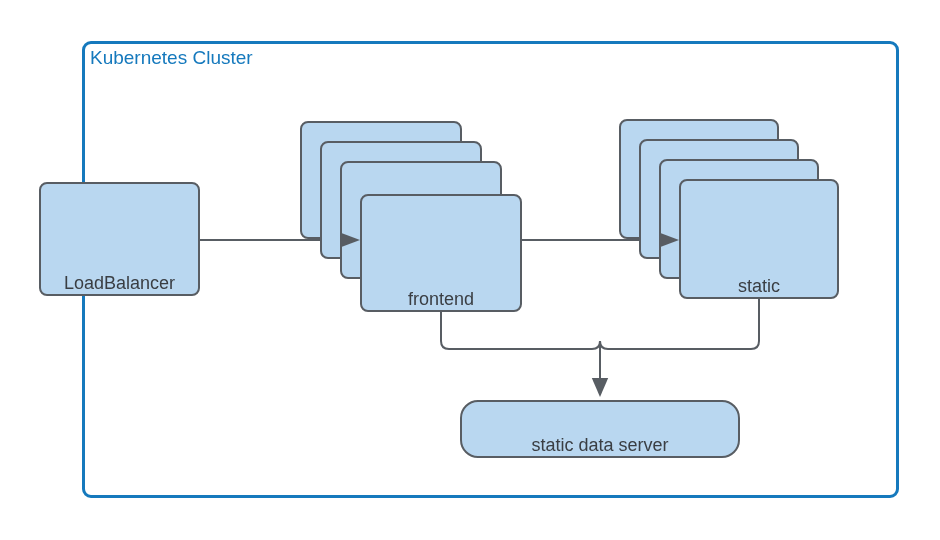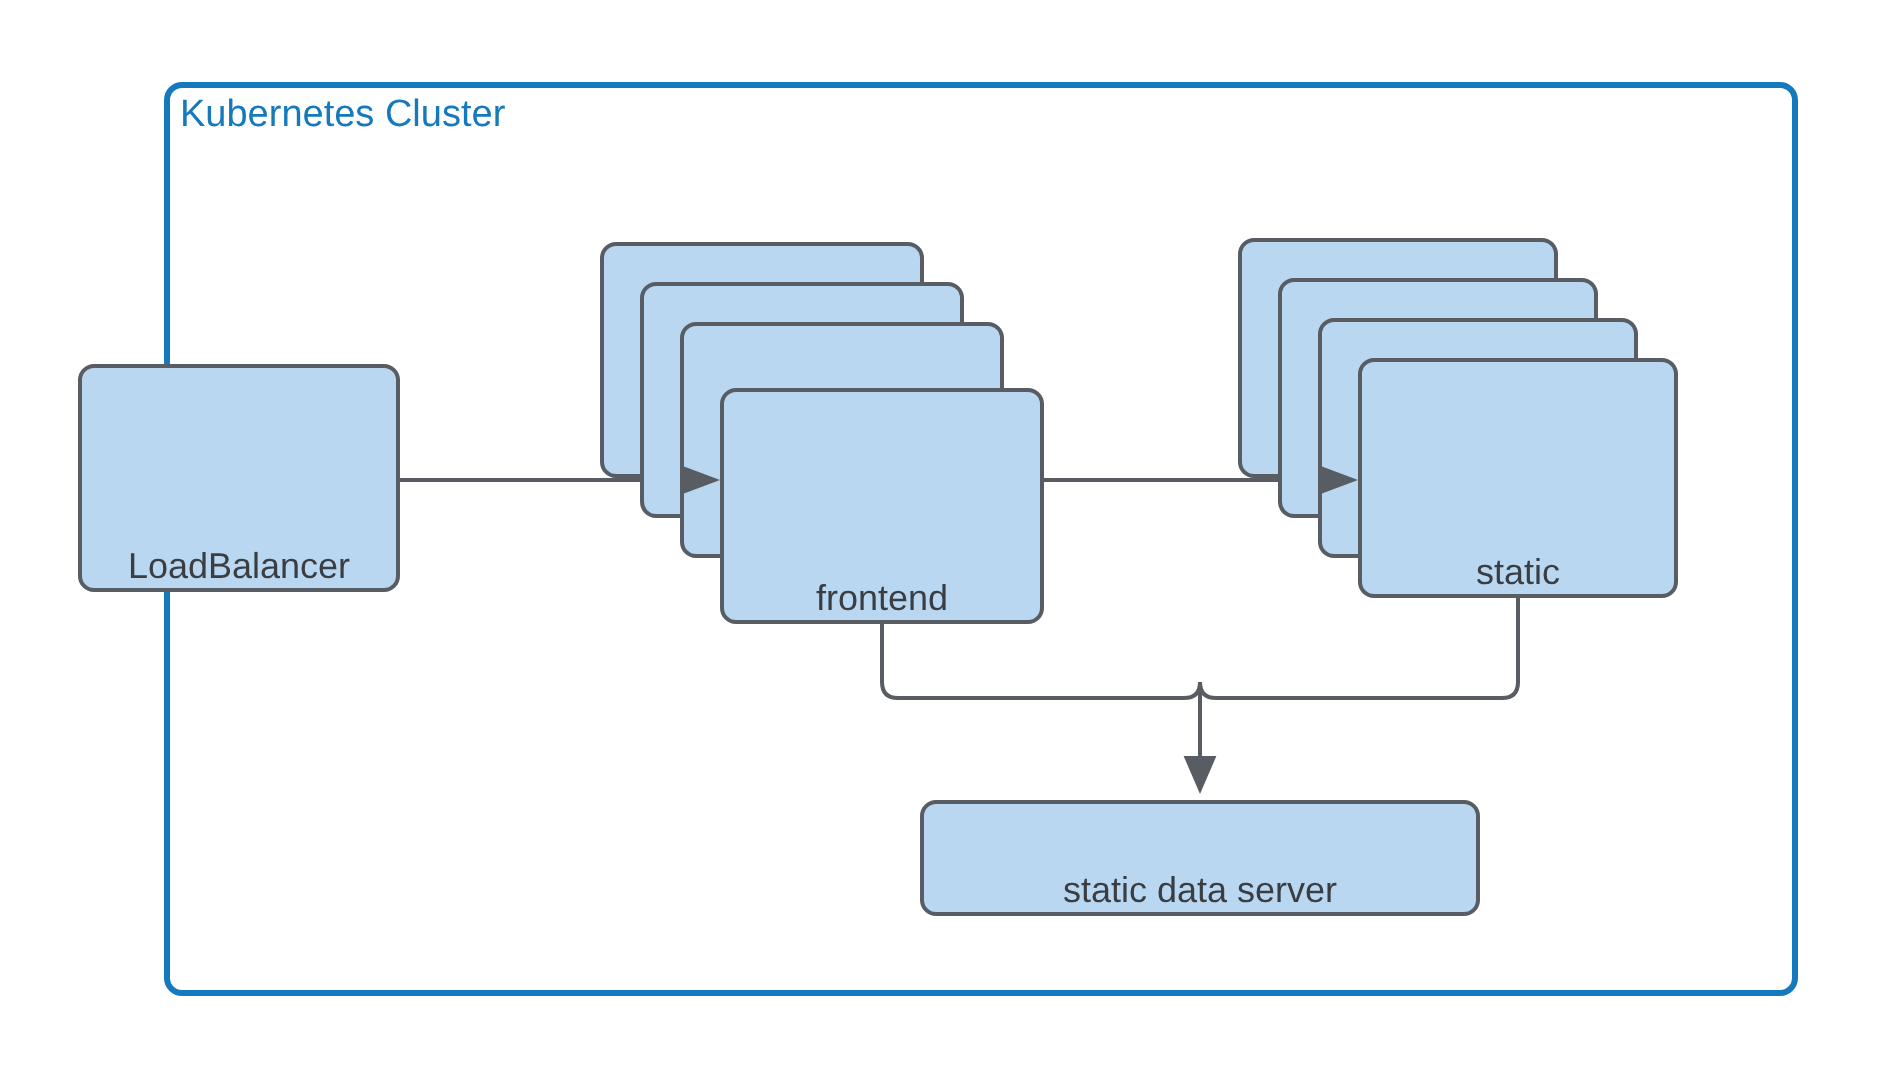--- a/index.html
+++ b/index.html
@@ -58,21 +58,21 @@
     <span class="label">frontend</span>
   </div>
 
   <div class="node" style="left:619px;top:119px;width:160px;height:120px;"></div>
   <div class="node" style="left:639px;top:139px;width:160px;height:120px;"></div>
   <div class="node" style="left:659px;top:159px;width:160px;height:120px;"></div>
   <div class="node" style="left:679px;top:179px;width:160px;height:120px;">
     <span class="label">static</span>
   </div>
 
-  <div class="node" style="left:460px;top:400px;width:280px;height:58px;">
+  <div class="node" style="left:460px;top:400px;width:280px;height:58px;border-radius:18px;">
     <span class="label">static data server</span>
   </div>
 
   <svg class="layer over">
     <polygon class="arrowhead" points="360,240 340,232.5 340,247.5"></polygon>
     <polygon class="arrowhead" points="679,240 659,232.5 659,247.5"></polygon>
     <polygon class="arrowhead" points="600,397 591.8,378 608.2,378"></polygon>
   </svg>
 
 </div>

